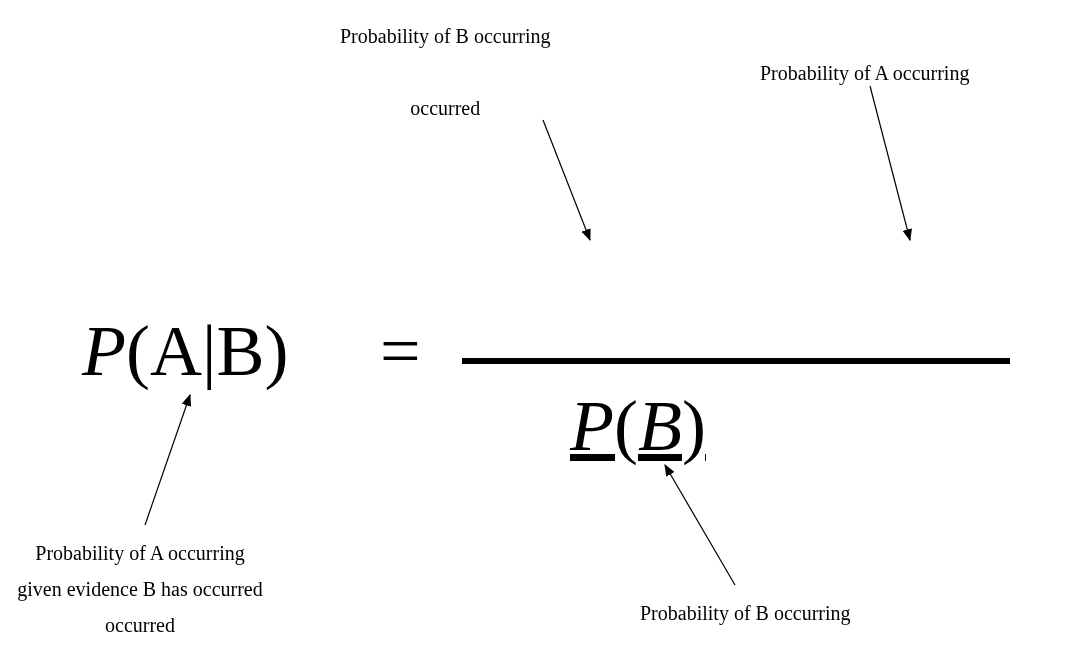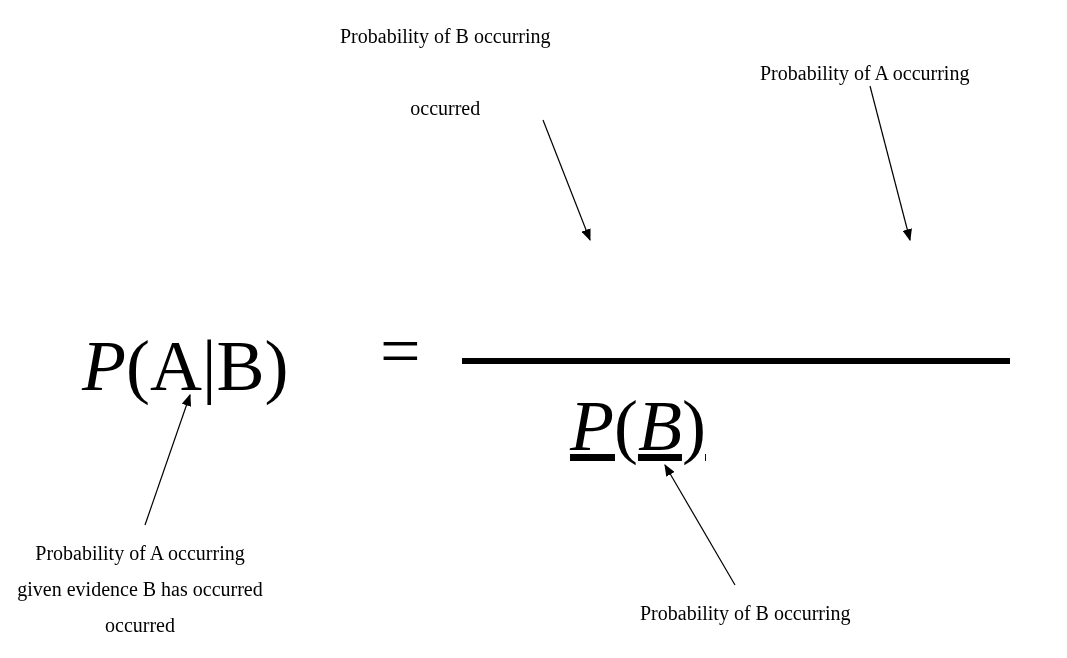--- a/index.html
+++ b/index.html
@@ -22,21 +22,21 @@
     font-style: italic;
     font-size: 72px;
     line-height: 1;
     white-space: nowrap;
   }
   .formula .upright {
     font-style: normal;
   }
   .lhs {
     left: 82px;
-    top: 330px;
+    top: 315px;
     font-family: Liberation Serif, serif;
   }
   .equals {
     left: 380px;
     top: 315px;
     font-style: normal;
   }
   .numerator {
     left: 470px;
     top: 258px;

